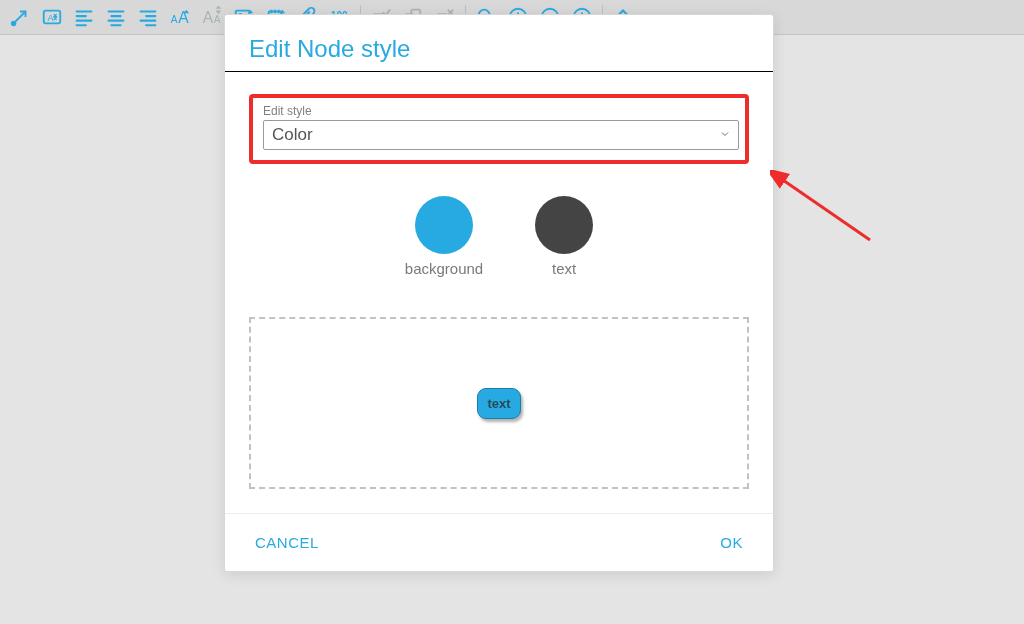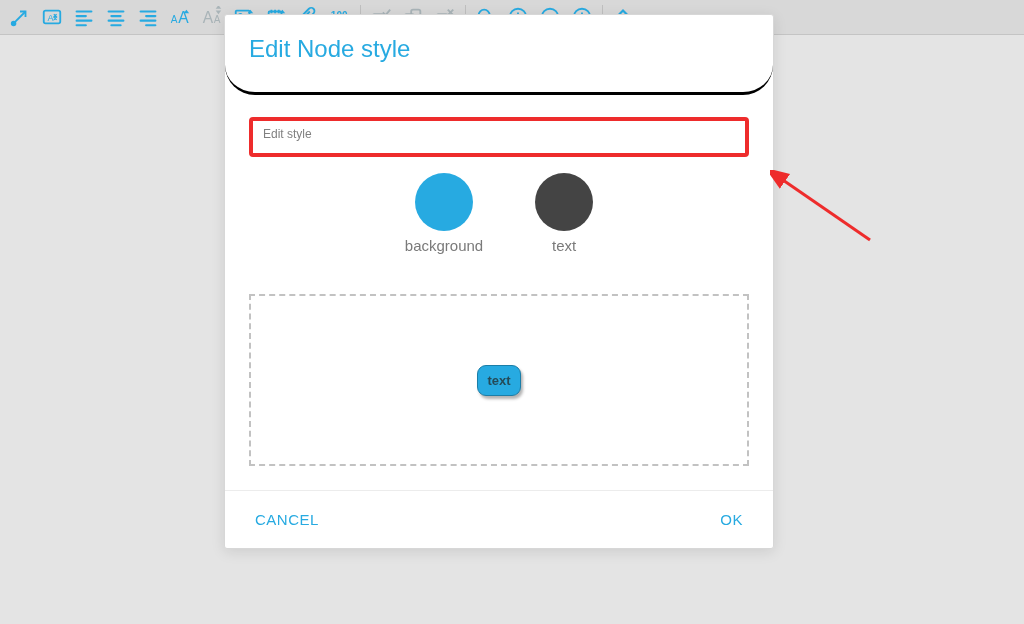--- a/index.html
+++ b/index.html
@@ -45,37 +45,36 @@
     position: absolute;
     left: 224px;
     top: 14px;
     width: 548px;
     background: #ffffff;
     border: 1px solid #d7d7d7;
     border-radius: 3px;
     box-shadow: 0 3px 14px rgba(0,0,0,0.10);
   }
   .dlg-header {
-    padding: 20px 24px 29px 24px;
-    border-bottom: 3px solid #000000;
-    border-radius: 30px;
+    padding: 20px 24px 8px 24px;
+    border-bottom: 1px solid #000000;
   }
   .dlg-title {
     font-size: 24px;
     color: #27aae1;
     font-weight: 400;
   }
   .dlg-body {
     padding: 22px 24px 16px 24px;
   }
   .highlight-box {
     border: 4px solid #ee2c2c;
     border-radius: 4px;
     padding: 6px 6px 10px 10px;
-    margin-bottom: 16px;
+    margin-bottom: 32px;
   }
   .field-label {
     font-size: 12px;
     color: #808080;
     margin-bottom: 2px;
   }
   .select-wrap {
     position: relative;
   }
   .select-box {
@@ -316,20 +315,28 @@
 
 <div class="dialog">
   <div class="dlg-header">
     <div class="dlg-title">Edit Node style</div>
   </div>
 
   <div class="dlg-body">
 
     <div class="highlight-box">
       <div class="field-label">Edit style</div>
+      <div class="select-wrap">
+        <button class="select-box">Color</button>
+        <span class="select-chevron">
+          <svg width="12" height="12" viewBox="0 0 24 24" fill="none" stroke="currentColor" stroke-width="2">
+              <polyline points="6 9 12 15 18 9"></polyline>
+            </svg>
+        </span>
+      </div>
     </div>
 
     <div class="swatches">
       <div class="swatch-col">
         <div class="swatch-circle" style="background:#27aae1"></div>
         <div class="swatch-label">background</div>
       </div>
       <div class="swatch-col">
         <div class="swatch-circle" style="background:#444444"></div>
         <div class="swatch-label">text</div>

